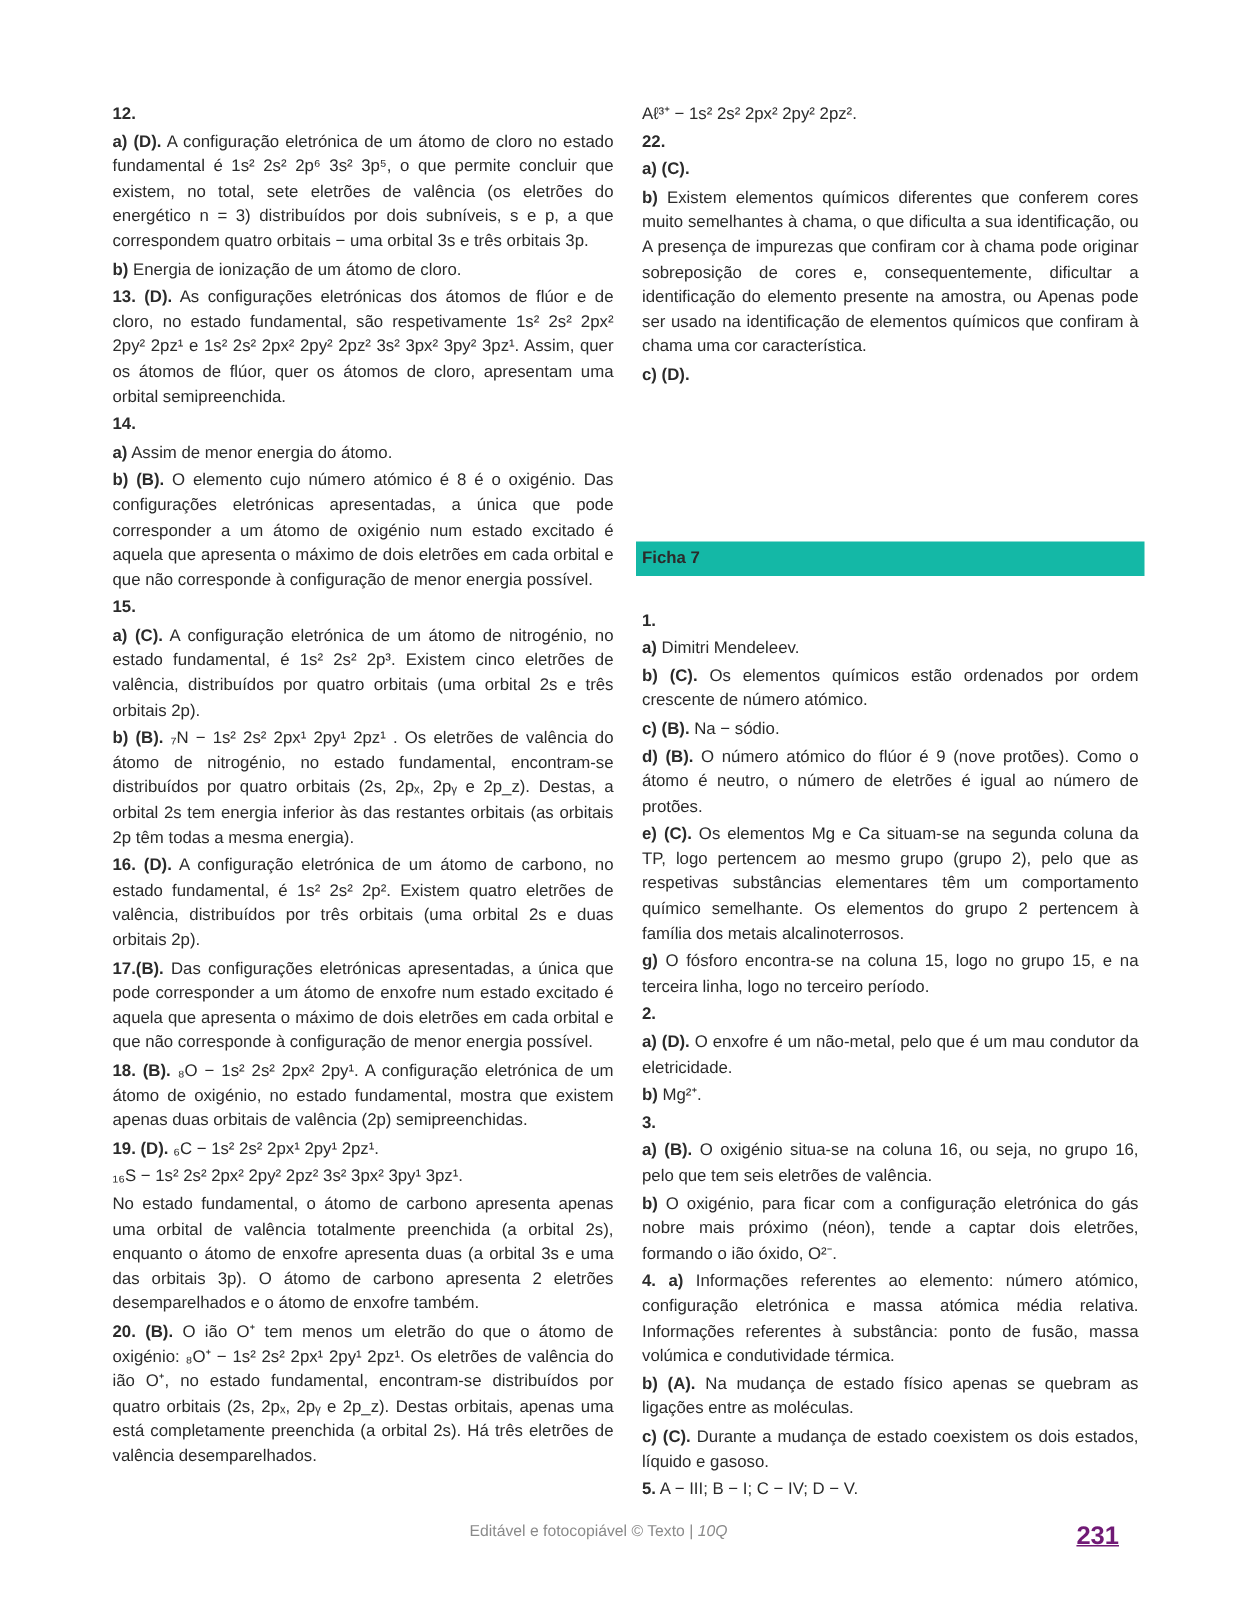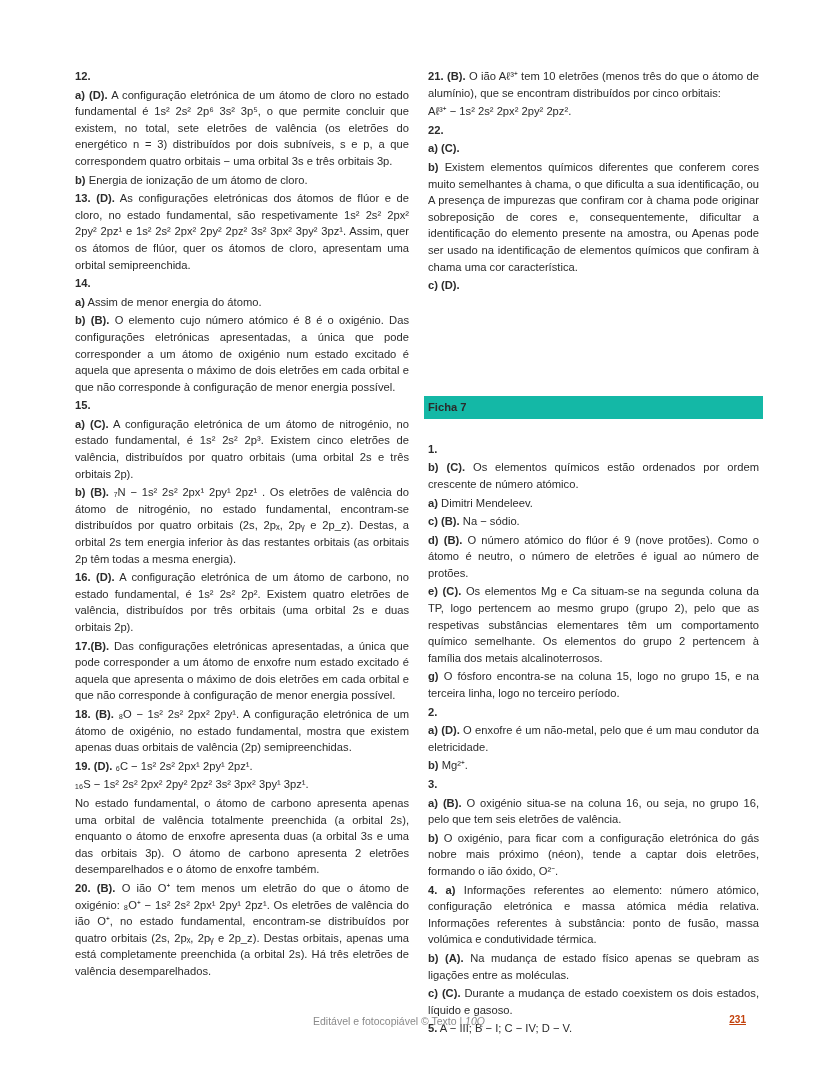--- a/index.html
+++ b/index.html
@@ -9,21 +9,21 @@
   .col-left { left: 75px; width: 334px; }
   .col-right { left: 428px; width: 331px; }
   .p { margin: 0 0 2px 0; }
   .b { font-weight: bold; }
   .i { font-style: italic; }
   .spacer-1 { height: 100px; }
   .ficha { background: #14b8a6; height: 23px; line-height: 23px; padding-left: 4px;
            font-weight: bold; margin: 0 -4px 22px -4px; }
   .footer { position: absolute; top: 1015px; left: 313px; width: 433px; font-size: 10.5px; color: #8a8a8a; }
   .footer .text { position: absolute; left: 0; top: 0; }
-  .footer .page { position: absolute; right: 0; top: -1px; font-size: 10px; font-weight: bold; color: #c2410c; text-decoration: underline; }
+  .footer .page { position: absolute; right: 0; top: -1px; font-size: 17px; font-weight: bold; color: #701a75; text-decoration: underline; }
 </style>
 </head>
 <body>
 
 <div class="col col-left">
   <p class="p b">12.</p>
   <p class="p"><span class="b">a) (D).</span><span> A configuração eletrónica de um átomo de cloro no estado fundamental é 1s² 2s² 2p⁶ 3s² 3p⁵, o que permite concluir que existem, no total, sete eletrões de valência (os eletrões do energético n = 3) distribuídos por dois subníveis, s e p, a que correspondem quatro orbitais − uma orbital 3s e três orbitais 3p.</span></p>
   <p class="p"><span class="b">b)</span><span> Energia de ionização de um átomo de cloro.</span></p>
   <p class="p"><span class="b">13. (D).</span><span> As configurações eletrónicas dos átomos de flúor e de cloro, no estado fundamental, são respetivamente 1s² 2s² 2px² 2py² 2pz¹ e 1s² 2s² 2px² 2py² 2pz² 3s² 3px² 3py² 3pz¹. Assim, quer os átomos de flúor, quer os átomos de cloro, apresentam uma orbital semipreenchida.</span></p>
   <p class="p b">14.</p>
@@ -35,34 +35,33 @@
   <p class="p"><span class="b">16. (D).</span><span> A configuração eletrónica de um átomo de carbono, no estado fundamental, é 1s² 2s² 2p². Existem quatro eletrões de valência, distribuídos por três orbitais (uma orbital 2s e duas orbitais 2p).</span></p>
   <p class="p"><span class="b">17.(B).</span><span> Das configurações eletrónicas apresentadas, a única que pode corresponder a um átomo de enxofre num estado excitado é aquela que apresenta o máximo de dois eletrões em cada orbital e que não corresponde à configuração de menor energia possível.</span></p>
   <p class="p"><span class="b">18. (B).</span><span> ₈O − 1s² 2s² 2px² 2py¹. A configuração eletrónica de um átomo de oxigénio, no estado fundamental, mostra que existem apenas duas orbitais de valência (2p) semipreenchidas.</span></p>
   <p class="p"><span class="b">19. (D).</span><span> ₆C − 1s² 2s² 2px¹ 2py¹ 2pz¹.</span></p>
   <p class="p">₁₆S − 1s² 2s² 2px² 2py² 2pz² 3s² 3px² 3py¹ 3pz¹.</p>
   <p class="p">No estado fundamental, o átomo de carbono apresenta apenas uma orbital de valência totalmente preenchida (a orbital 2s), enquanto o átomo de enxofre apresenta duas (a orbital 3s e uma das orbitais 3p). O átomo de carbono apresenta 2 eletrões desemparelhados e o átomo de enxofre também.</p>
   <p class="p"><span class="b">20. (B).</span><span> O ião O⁺ tem menos um eletrão do que o átomo de oxigénio: ₈O⁺ − 1s² 2s² 2px¹ 2py¹ 2pz¹. Os eletrões de valência do ião O⁺, no estado fundamental, encontram-se distribuídos por quatro orbitais (2s, 2pₓ, 2pᵧ e 2p_z). Destas orbitais, apenas uma está completamente preenchida (a orbital 2s). Há três eletrões de valência desemparelhados.</span></p>
 </div>
 
 <div class="col col-right">
-  <p class="p"><span class="b">21. (B).</span><span> O ião Aℓ³⁺ tem 10 eletrões (menos três do que o átomo de alumínio), que se encontram distribuídos por cinco orbitais:</span></p>
   <p class="p">Aℓ³⁺ − 1s² 2s² 2px² 2py² 2pz².</p>
   <p class="p b">22.</p>
   <p class="p b">a) (C).</p>
   <p class="p"><span class="b">b)</span><span> Existem elementos químicos diferentes que conferem cores muito semelhantes à chama, o que dificulta a sua identificação, ou A presença de impurezas que confiram cor à chama pode originar sobreposição de cores e, consequentemente, dificultar a identificação do elemento presente na amostra, ou Apenas pode ser usado na identificação de elementos químicos que confiram à chama uma cor característica.</span></p>
   <p class="p b">c) (D).</p>
 
   <div class="spacer-1"></div>
 
   <div class="ficha">Ficha 7</div>
 
   <p class="p b">1.</p>
+  <p class="p"><span class="b">a)</span><span> Dimitri Mendeleev.</span></p>
   <p class="p"><span class="b">b) (C).</span><span> Os elementos químicos estão ordenados por ordem crescente de número atómico.</span></p>
-  <p class="p"><span class="b">a)</span><span> Dimitri Mendeleev.</span></p>
   <p class="p"><span class="b">c) (B).</span><span> Na − sódio.</span></p>
   <p class="p"><span class="b">d) (B).</span><span> O número atómico do flúor é 9 (nove protões). Como o átomo é neutro, o número de eletrões é igual ao número de protões.</span></p>
   <p class="p"><span class="b">e) (C).</span><span> Os elementos Mg e Ca situam-se na segunda coluna da TP, logo pertencem ao mesmo grupo (grupo 2), pelo que as respetivas substâncias elementares têm um comportamento químico semelhante. Os elementos do grupo 2 pertencem à família dos metais alcalinoterrosos.</span></p>
   <p class="p"><span class="b">g)</span><span> O fósforo encontra-se na coluna 15, logo no grupo 15, e na terceira linha, logo no terceiro período.</span></p>
   <p class="p b">2.</p>
   <p class="p"><span class="b">a) (D).</span><span> O enxofre é um não-metal, pelo que é um mau condutor da eletricidade.</span></p>
   <p class="p"><span class="b">b)</span><span> Mg²⁺.</span></p>
   <p class="p b">3.</p>
   <p class="p"><span class="b">a) (B).</span><span> O oxigénio situa-se na coluna 16, ou seja, no grupo 16, pelo que tem seis eletrões de valência.</span></p>
   <p class="p"><span class="b">b)</span><span> O oxigénio, para ficar com a configuração eletrónica do gás nobre mais próximo (néon), tende a captar dois eletrões, formando o ião óxido, O²⁻.</span></p>

